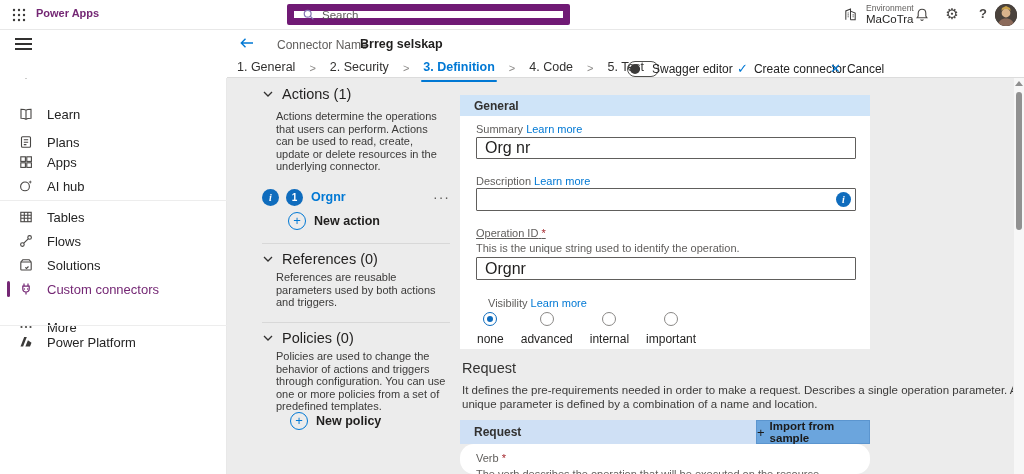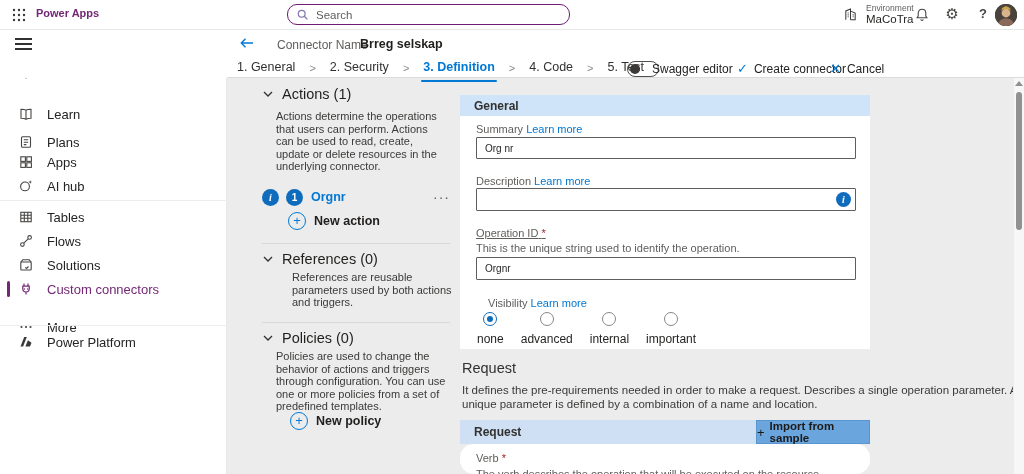--- a/index.html
+++ b/index.html
@@ -4,21 +4,21 @@
 <style>
   * { margin:0; padding:0; box-sizing:border-box; }
   html,body { background:#fff; }
   body { font-family:"Liberation Sans", sans-serif; color:#201f1e; }
   .stage { position:relative; width:1024px; height:474px; background:#ececec; overflow:hidden; }
   .abs { position:absolute; }
 
   
   .topbar { position:absolute; left:0; top:0; width:1024px; height:30px; background:#fff; border-bottom:1px solid #e8e8e8; z-index:5; }
   .app-name { position:absolute; left:36px; top:7px; font-size:11px; font-weight:bold; color:#742774; }
-  .searchbox { position:absolute; left:287px; top:4px; width:283px; height:21px; border:1px solid #701a75; border-radius:10px; background:#fff; display:flex; align-items:center; padding:0 8px; gap:7px; }
+  .searchbox { position:absolute; left:287px; top:4px; width:283px; height:21px; border:7px solid #701a75; border-radius:2px; background:#fff; display:flex; align-items:center; padding:0 8px; gap:7px; }
   .searchbox input { border:none; outline:none; width:100%; font-family:"Liberation Sans",sans-serif; font-size:11.5px; color:#201f1e; background:transparent; }
   .searchbox input::placeholder { color:#605e5c; }
   .env-wrap { position:absolute; left:843px; top:3px; display:flex; gap:8px; align-items:center; }
   .env-label { font-size:8.5px; color:#605e5c; line-height:10px; }
   .env-name { font-size:11.5px; color:#201f1e; line-height:13px; }
   .top-ic { position:absolute; top:7px; width:16px; height:16px; color:#484644; text-align:center; cursor:pointer; }
   .avatar { position:absolute; left:995px; top:4px; width:22px; height:22px; border-radius:50%; overflow:hidden; background:#3c3633; }
 
   
   .bar2 { position:absolute; left:0; top:30px; width:1024px; height:48px; background:#fff; z-index:4; }
@@ -57,21 +57,21 @@
   .new-btn { position:absolute; display:flex; align-items:center; gap:8px; cursor:pointer; }
   .new-btn .lbl { font-size:12.5px; font-weight:bold; color:#201f1e; }
   .col-div { position:absolute; left:262px; width:188px; height:1px; background:#d8d8d8; }
 
   
   .panel-hd { position:absolute; left:460px; width:410px; height:21px; background:#cfe4f8; display:flex; align-items:center; padding-left:14px; font-size:12px; font-weight:bold; color:#323130; }
   .panel-bd { position:absolute; left:460px; width:410px; background:#fff; }
   .fld-label { position:absolute; font-size:11px; color:#605e5c; }
   .fld-label .lm { color:#0078d4; cursor:pointer; }
   .fld-label .req { color:#a4262c; }
-  .tb { position:absolute; left:476px; width:380px; height:22px; border:1px solid #605e5c; border-radius:1px; background:#fff; font-family:"Liberation Sans",sans-serif; font-size:10px; color:#201f1e; padding:0 8px; outline:none; }
+  .tb { position:absolute; left:476px; width:380px; height:22px; border:1px solid #605e5c; border-radius:1px; background:#fff; font-family:"Liberation Sans",sans-serif; font-size:16px; color:#201f1e; padding:0 8px; outline:none; }
   .info-ic { position:absolute; width:15px; height:15px; border-radius:50%; background:#0f6cbd; color:#fff; font-size:10px; font-weight:bold; font-style:italic; font-family:"Liberation Serif",serif; display:flex; align-items:center; justify-content:center; }
   .radio-row { position:absolute; left:477px; display:flex; gap:17px; align-items:center; }
   .radio-opt { display:flex; align-items:center; gap:6px; cursor:pointer;flex-direction:column; }
   .radio { width:14px; height:14px; border:1px solid #8a8886; border-radius:50%; position:relative; background:#fff; }
   .radio.checked { border-color:#0f6cbd; }
   .radio.checked::after { content:""; position:absolute; left:3px; top:3px; width:6px; height:6px; border-radius:50%; background:#0f6cbd; }
   .radio-opt .rl { font-size:12px; color:#201f1e; }
 
   
   .req-title { position:absolute; left:462px; top:360px; font-size:14.5px; color:#323130; }
@@ -315,21 +315,21 @@
   </div>
 
   <div class="col-div" style="top:243px;"></div>
 
   <div class="sec-title" style="left:262px;top:251px;">
     <svg width="12" height="12" viewBox="0 0 12 12">
         <path d="M2 4l4 4 4-4" stroke="#323130" fill="none" stroke-width="1.3"></path>
       </svg>
     <span>References (0)</span>
   </div>
-  <div class="sec-desc" style="left:276px;top:271px;margin-left:16px;">References are reusable parameters used by both actions and triggers.</div>
+  <div class="sec-desc" style="left:276px;top:271px;">References are reusable parameters used by both actions and triggers.</div>
 
   <div class="col-div" style="top:322px;"></div>
 
   <div class="sec-title" style="left:262px;top:330px;">
     <svg width="12" height="12" viewBox="0 0 12 12">
         <path d="M2 4l4 4 4-4" stroke="#323130" fill="none" stroke-width="1.3"></path>
       </svg>
     <span>Policies (0)</span>
   </div>
   <div class="sec-desc" style="left:276px;top:350px;">Policies are used to change the behavior of actions and triggers through configuration. You can use one or more policies from a set of predefined templates.</div>

